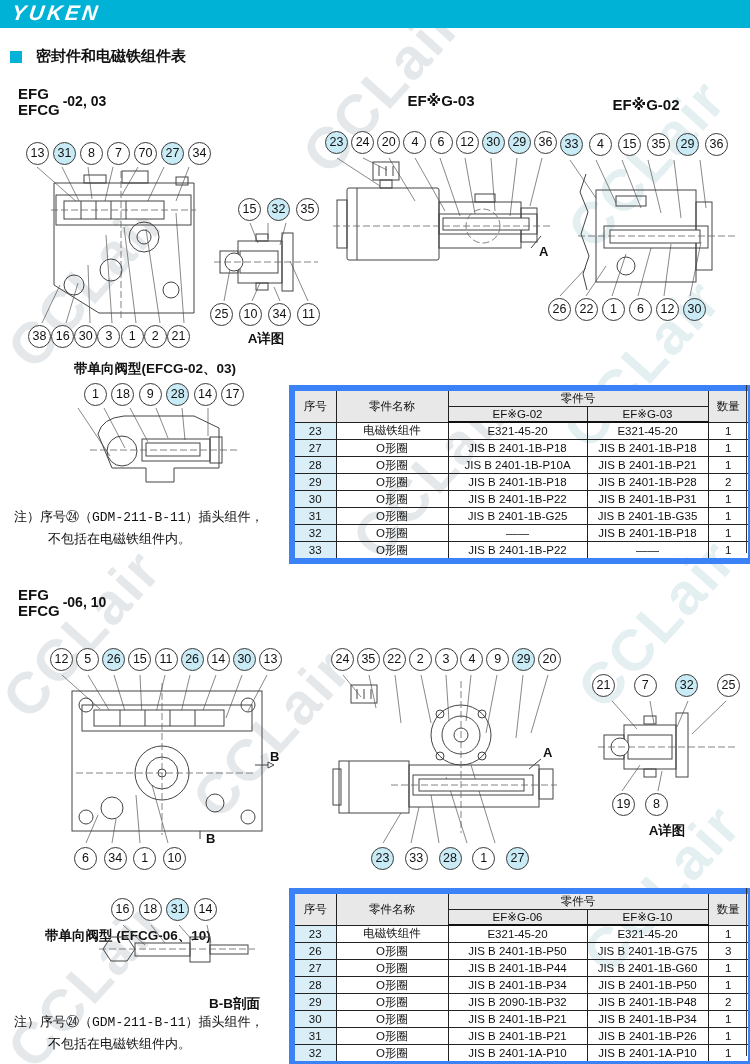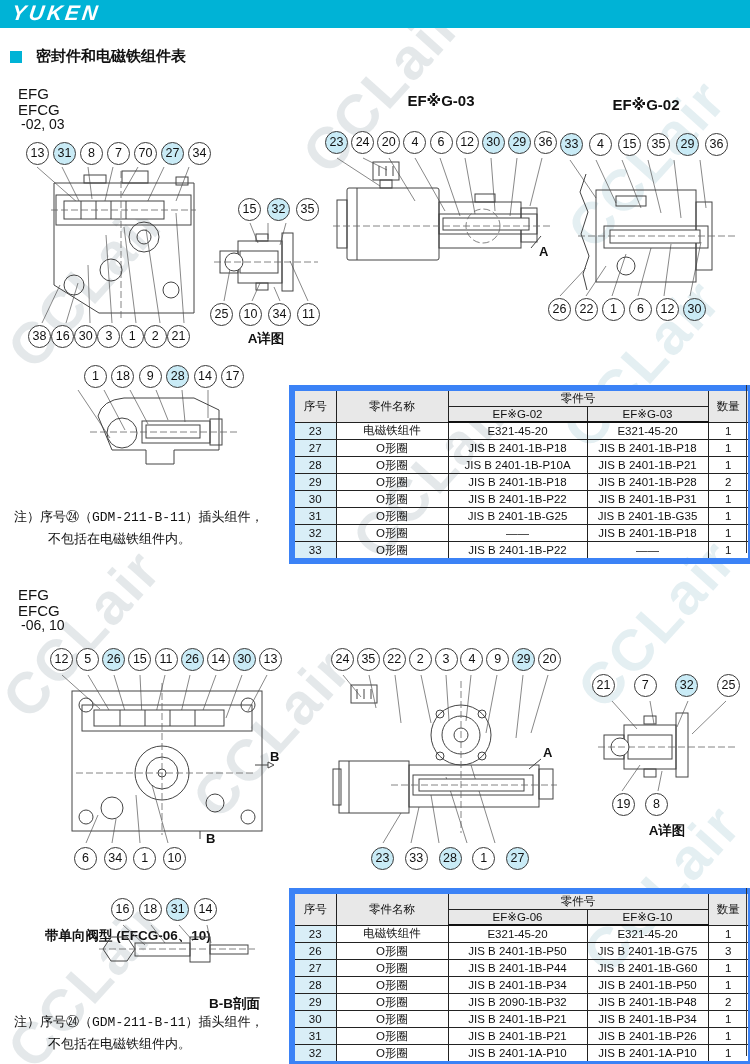--- a/index.html
+++ b/index.html
@@ -8,21 +8,21 @@
   .abs{position:absolute;}
   
   .topbar{left:0;top:0;width:750px;height:28px;background:#00b3d6;}
   .logo{left:12px;top:1px;color:#fff;font-weight:bold;font-style:italic;
         font-size:21px;letter-spacing:3px;transform:skewX(-8deg);}
   
   .heading{left:10px;top:47px;display:flex;align-items:center;gap:14px;
            font-size:15px;font-weight:bold;}
   .heading .sq{width:12px;height:12px;background:#00b3d6;}
   
-  .model{display:flex;align-items:flex-start;font-weight:normal;flex-direction:column;}
+  .model{display:flex;align-items:center;font-weight:bold;}
   .model .stack{display:flex;flex-direction:column;line-height:1.05;font-size:15px;}
   .model .suffix{font-size:14px;margin-left:3px;margin-top:-2px;}
   
   .cr{display:flex;justify-content:space-between;}
   .callout{box-sizing:border-box;width:23px;height:23px;flex:none;
            border:1.4px solid #3a3a3a;border-radius:50%;background:#fff;
            display:flex;align-items:center;justify-content:center;
            font-size:12.5px;line-height:1;}
   .callout.hl{background:#c9ebf6;}
   .figtitle{font-weight:bold;font-size:15px;text-align:center;}
@@ -270,20 +270,21 @@
       <span class="callout">26</span>
       <span class="callout">22</span>
       <span class="callout">1</span>
       <span class="callout">6</span>
       <span class="callout">12</span>
       <span class="callout hl">30</span>
     </div>
 </div>
 
 <div class="abs" style="left:62px;top:360px;width:200px;">
+  <div class="figlabel" style="margin-left:12px;">带单向阀型(EFCG-02、03)</div>
   <div class="cr" style="width:160px;margin-left:22px;margin-top:5px;">
       <span class="callout">1</span>
       <span class="callout">18</span>
       <span class="callout">9</span>
       <span class="callout hl">28</span>
       <span class="callout">14</span>
       <span class="callout">17</span>
     </div>
   <svg class="draw" width="180" height="92" viewBox="0 0 180 92" style="margin-left:8px;">
     <defs>

